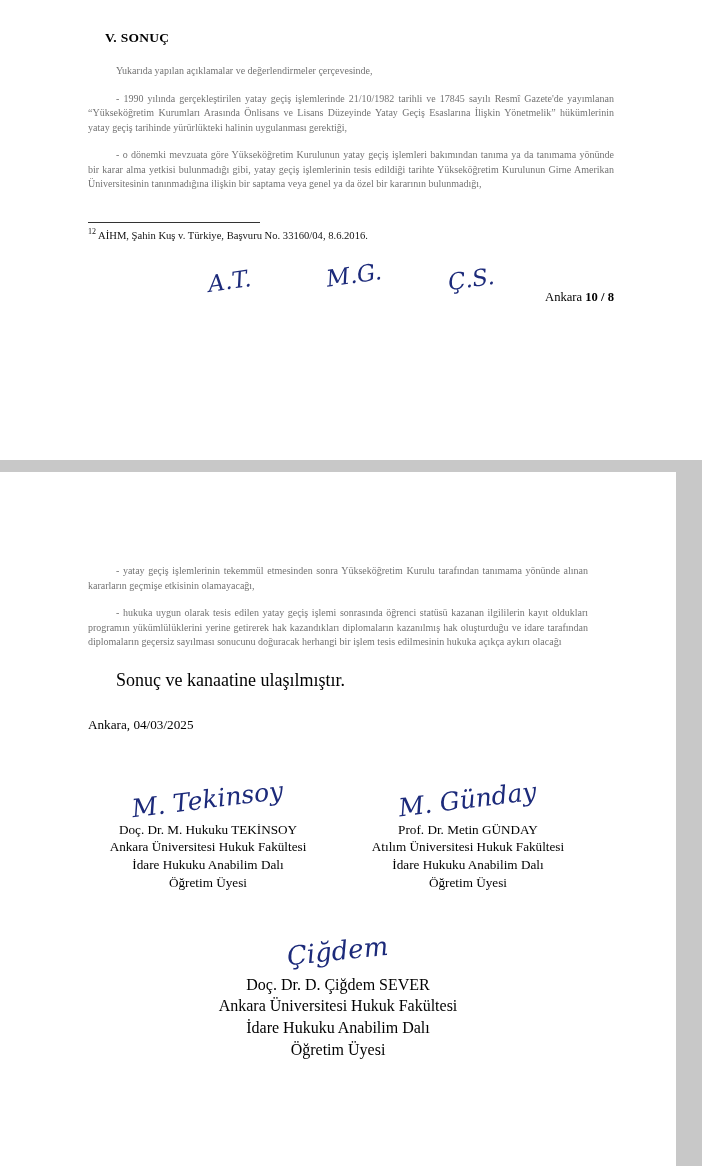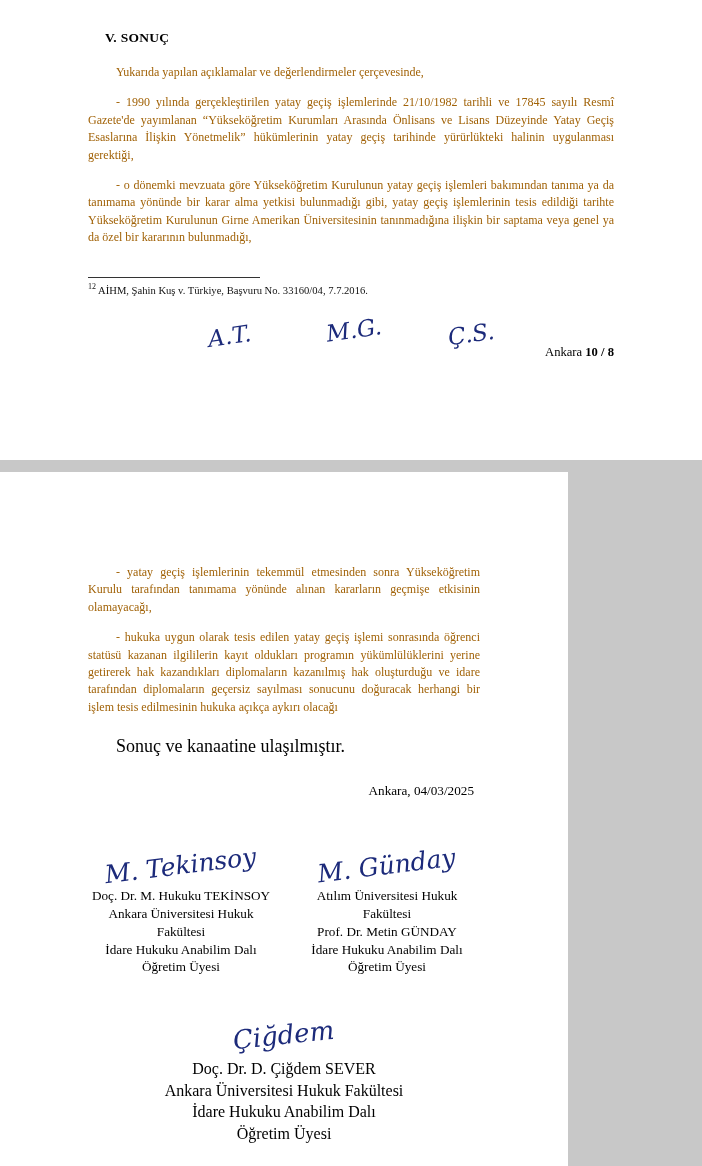--- a/index.html
+++ b/index.html
@@ -21,39 +21,39 @@
     width: 702px;
     height: 460px;
     padding: 30px 88px 0 88px;
   }
   #gap {
     width: 702px;
     height: 12px;
     background: #c8c8c8;
   }
   #page-2 {
-    width: 568px;
+    width: 676px;
     height: 694px;
     padding: 0 88px;
   }
   .heading {
     font-weight: bold;
     font-size: 13.5px;
     letter-spacing: 0.3px;
     margin: 0 0 18px 13px;
     padding-left: 4px;
   }
   p.body {
-    font-size: 12px;
+    font-size: 10px;
     line-height: 1.45;
     text-align: justify;
     text-justify: inter-word;
     margin: 0 0 13px 0;
     text-indent: 0;
-    color: #a16207;
+    color: #737373;
   }
   p.indent {
     text-indent: 28px;
   }
   .rule {
     border: none;
     border-top: 1px solid #333;
     width: 172px;
     margin: 30px 0 4px 0;
   }
@@ -91,21 +91,20 @@
 
   
   .top-space { height: 92px; }
   .closing {
     font-size: 18px;
     margin: 20px 0 0 0;
     padding-left: 28px;
   }
   .date-line {
     font-size: 13.2px;
-    text-align: right;
     margin: 26px 6px 1px 0;
   }
   .signers {
     margin-top: 54px;
   }
   .signer-pair {
     display: flex;
     justify-content: space-between;
     gap: 20px;
   }
@@ -155,21 +154,21 @@
 <div class="page" id="page-1">
 
   <div class="heading">V. SONUÇ</div>
 
   <p class="body indent">Yukarıda yapılan açıklamalar ve değerlendirmeler çerçevesinde,</p>
   <p class="body indent">- 1990 yılında gerçekleştirilen yatay geçiş işlemlerinde 21/10/1982 tarihli ve 17845 sayılı Resmî Gazete'de yayımlanan “Yükseköğretim Kurumları Arasında Önlisans ve Lisans Düzeyinde Yatay Geçiş Esaslarına İlişkin Yönetmelik” hükümlerinin yatay geçiş tarihinde yürürlükteki halinin uygulanması gerektiği,</p>
   <p class="body indent">- o dönemki mevzuata göre Yükseköğretim Kurulunun yatay geçiş işlemleri bakımından tanıma ya da tanımama yönünde bir karar alma yetkisi bulunmadığı gibi, yatay geçiş işlemlerinin tesis edildiği tarihte Yükseköğretim Kurulunun Girne Amerikan Üniversitesinin tanınmadığına ilişkin bir saptama veya genel ya da özel bir kararının bulunmadığı,</p>
 
   <hr class="rule">
 
-  <p class="footnote"><sup>12</sup> <span>AİHM, Şahin Kuş v. Türkiye, Başvuru No. 33160/04, 7.7.2016.</span></p>
+  <p class="footnote"><sup>12</sup> <span>AİHM, Şahin Kuş v. Türkiye, Başvuru No. 33160/04, 8.6.2016.</span></p>
 
   <div class="sig-row">
     <span class="sig-mark" style="left:120px; top:4px;">A.T.</span>
     <span class="sig-mark" style="left:238px; top:-2px;">M.G.</span>
     <span class="sig-mark" style="left:360px; top:2px;">Ç.S.</span>
     <div class="page-num">
       <span>Ankara</span>
       <b>10</b>
       <b>/</b>
       <b>8</b>
@@ -197,22 +196,22 @@
       <div class="signer">
         <div class="scrawl">M. Tekinsoy</div>
         <div class="nm">Doç. Dr. M. Hukuku TEKİNSOY</div>
         <div class="nm">Ankara Üniversitesi Hukuk Fakültesi</div>
         <div class="nm">İdare Hukuku Anabilim Dalı</div>
         <div class="nm">Öğretim Üyesi</div>
       </div>
 
       <div class="signer">
         <div class="scrawl">M. Günday</div>
+        <div class="nm">Prof. Dr. Metin GÜNDAY</div>
         <div class="nm">Atılım Üniversitesi Hukuk Fakültesi</div>
-        <div class="nm">Prof. Dr. Metin GÜNDAY</div>
         <div class="nm">İdare Hukuku Anabilim Dalı</div>
         <div class="nm">Öğretim Üyesi</div>
       </div>
 
     </div>
 
     <div class="signer-single">
       <div class="scrawl">Çiğdem</div>
       <div class="nm">Doç. Dr. D. Çiğdem SEVER</div>
       <div class="nm">Ankara Üniversitesi Hukuk Fakültesi</div>

